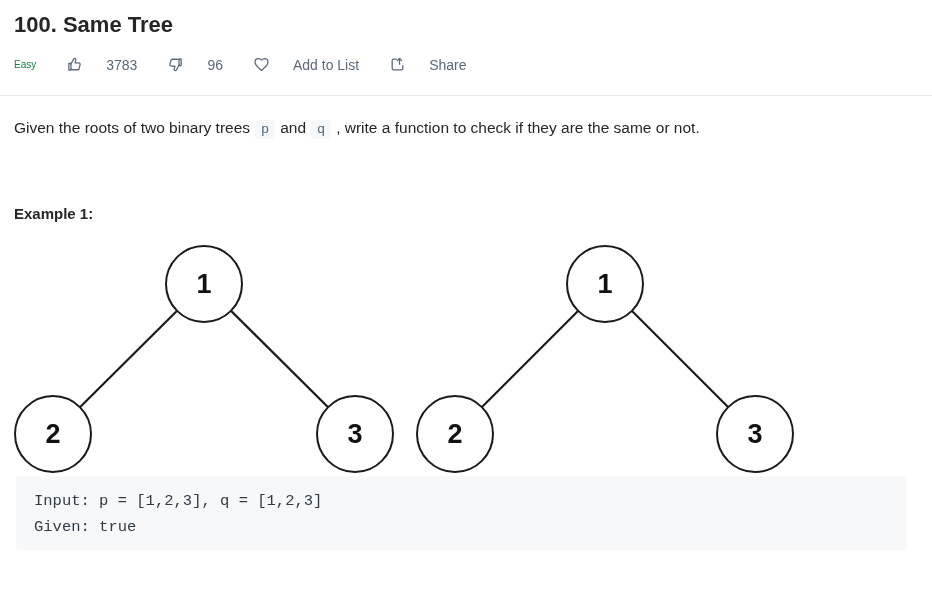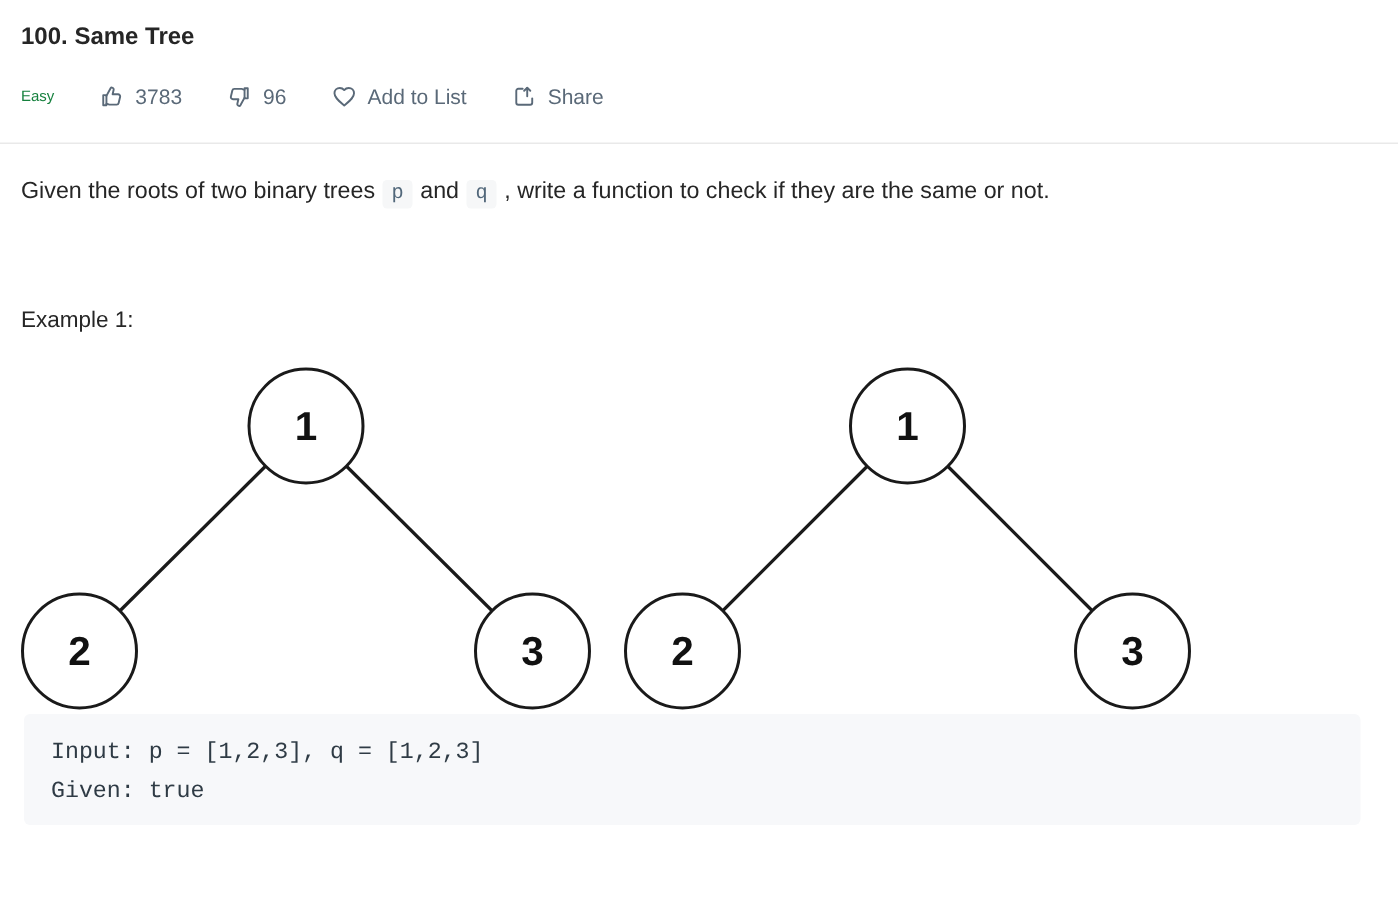--- a/index.html
+++ b/index.html
@@ -2,39 +2,39 @@
 <html><head>
 <meta charset="utf-8">
 <style>
   * { margin:0; padding:0; box-sizing:content-box; }
   body { background:#fff; }
   .page {
     position:relative; width:932px; height:609px; background:#ffffff;
     font-family:"Liberation Sans", sans-serif; color:#262626; overflow:hidden;
   }
   .title {
-    padding:15px 14px 0 14px; font-size:16px; line-height:20px;
+    padding:15px 14px 0 14px; font-size:22px; line-height:20px;
     font-weight:bold; color:#262626;
   }
   .meta-row {
     margin:19px 0 0 14px; display:flex; align-items:center; gap:30px;
     font-size:14px; color:#5a6978; height:20px;
   }
   .difficulty { color:#15803d; font-size:10px; }
-  .meta-item { display:flex; align-items:center; gap:7px; cursor:pointer; }
+  .meta-item { display:flex; align-items:flex-end; gap:23px; cursor:pointer; }
   .meta-item svg { width:17px; height:17px; stroke:#5a6978; fill:none;
     stroke-width:1.8; stroke-linecap:round; stroke-linejoin:round; }
   .divider { border:none; border-top:1px solid #e9e9e9; margin-top:21px; }
   .desc { margin:22px 14px 0 14px; font-size:15.5px; line-height:19px; color:#262626; }
   .desc.second { margin-top:26px; }
   .inline-code {
     font-family:"Liberation Mono", monospace; font-size:13.5px; color:#51677a;
     background:#f6f7f8; border-radius:3px; padding:2px 6px; margin:0 5px;
   }
-  .example-label { margin:66px 14px 0 14px; font-size:15px; font-weight:normal; color:#262626; }
+  .example-label { margin:66px 14px 0 14px; font-size:15px; font-weight:bold; color:#262626; }
   .tree-area { position:relative; margin-top:16px; width:932px; height:236px; }
   .edges { position:absolute; left:0; top:0; width:932px; height:236px; }
   .edges line { stroke:#1a1a1a; stroke-width:2.2; }
   .tnode {
     position:absolute; width:78px; height:78px; box-sizing:border-box;
     border:2.5px solid #1a1a1a; border-radius:50%; background:#fff;
     display:flex; align-items:center; justify-content:center;
     font-size:27px; font-weight:bold; color:#111;
   }
   .code-block {

